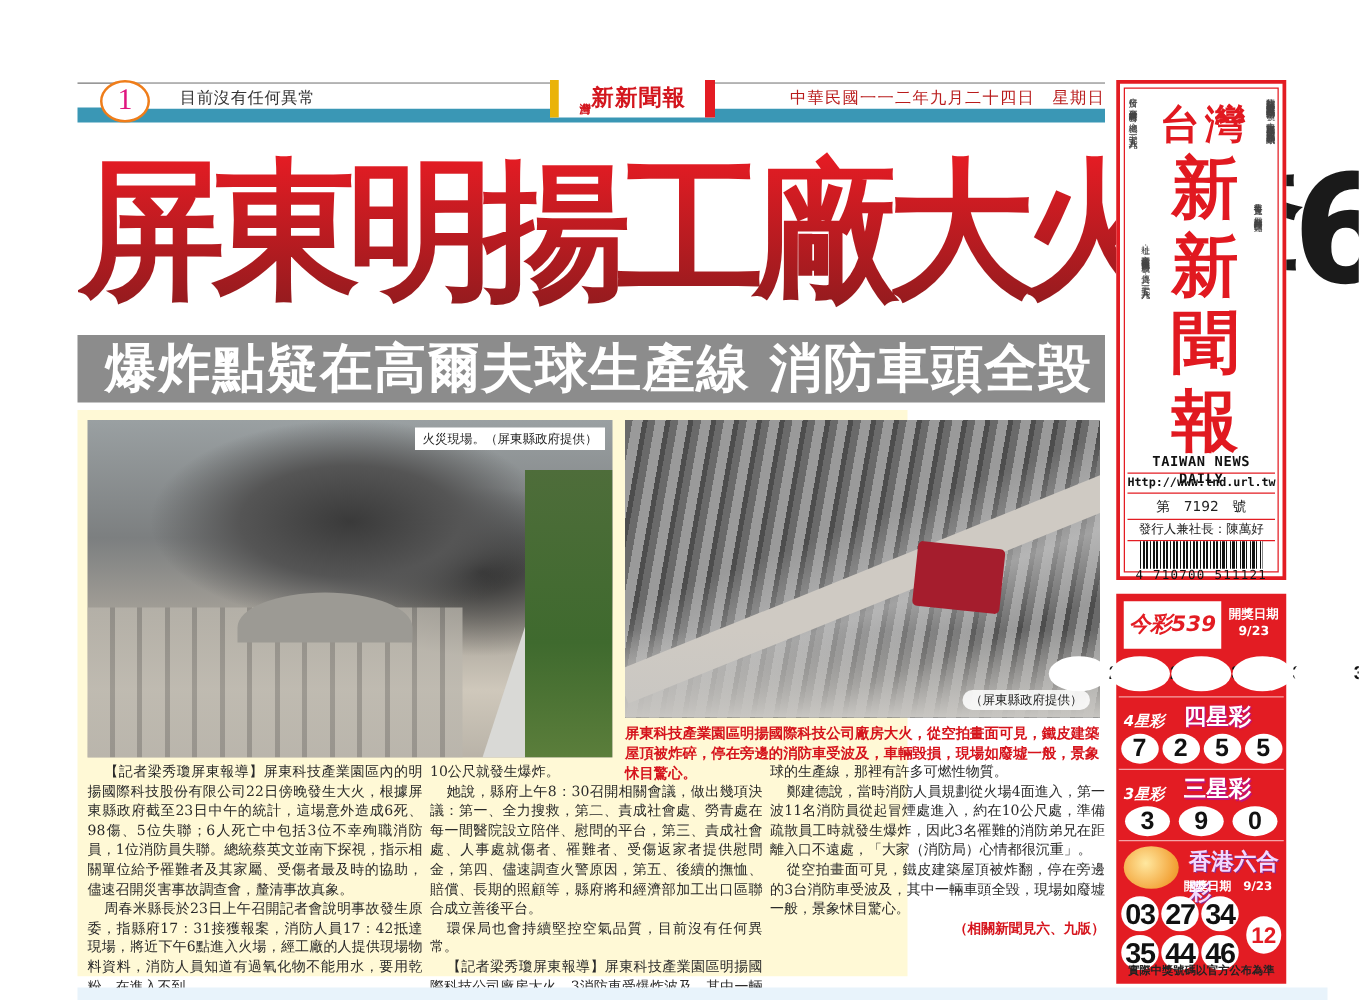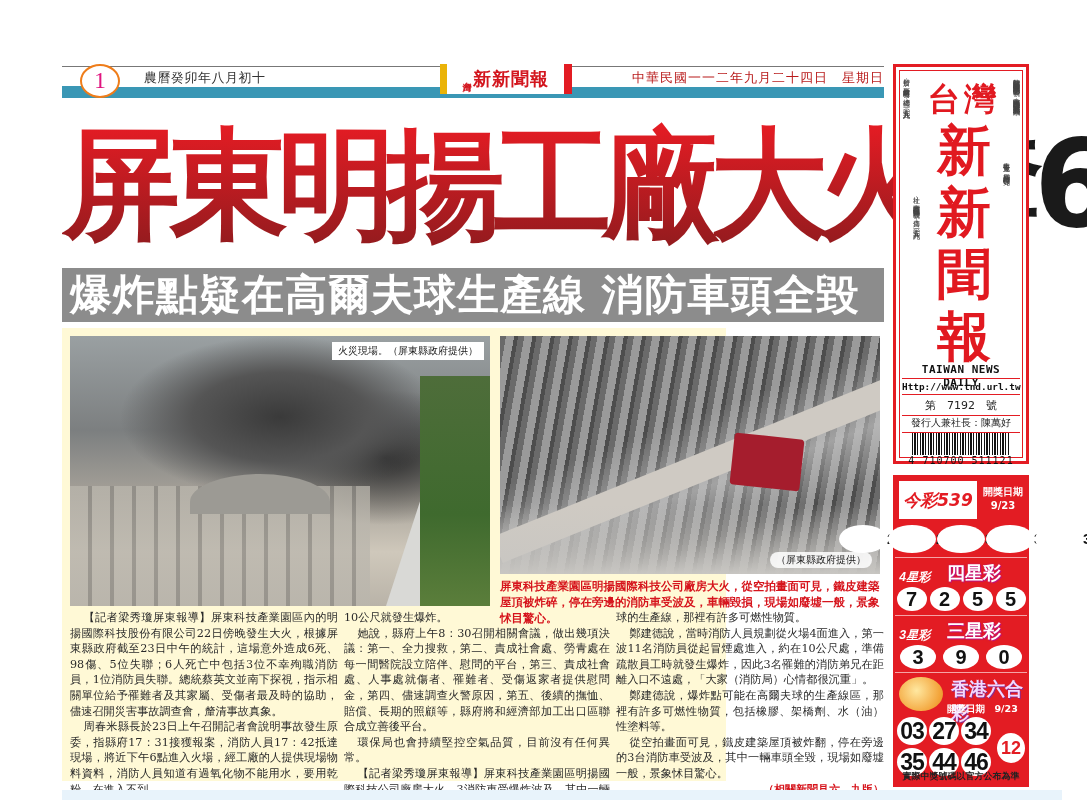--- a/index.html
+++ b/index.html
@@ -36,21 +36,21 @@
   .headline .red {
     background: linear-gradient(#ec1c24, #8e1b1e);
     -webkit-background-clip: text; background-clip: text; color: transparent;
   }
   .headline .black { color: #1a1a1a; }
   .headline .gap { display: inline-block; width: 22px; }
 
   .subhead {
     position: absolute; left: 62px; top: 268px; width: 822px; height: 54px;
     background: #8c8c8c; color: #fff; font-weight: bold;
-    font-size: 42px; line-height: 54px; padding-left: 8px; letter-spacing: 1px; white-space: nowrap;
+    font-size: 42px; line-height: 54px; padding-left: 22px; letter-spacing: 1px; white-space: nowrap;
   }
 
   
   .story {
     position: absolute; left: 62px; top: 328px; width: 664px; height: 453px;
     background: #fff9d6;
   }
   .photo1 {
     position: absolute; left: 8px; top: 8px; width: 420px; height: 270px;
     background:
@@ -130,37 +130,37 @@
   .lot-sec { position: absolute; left: 0; width: 136px; }
   .lot-sep { position: absolute; left: 2px; right: 2px; height: 1px; background: #f5a3a6; }
   .logo539 { position: absolute; left: 6px; top: 6px; width: 78px; height: 38px; background: #fff; color: #e31c23; font-weight: bold; font-size: 17px; line-height: 38px; text-align: center; font-style: italic; }
   .draw-label { position: absolute; left: 88px; top: 10px; color: #fff; font-size: 10px; font-weight: bold; text-align: center; width: 44px; line-height: 14px; }
   .balls { position: absolute; left: 0; width: 136px; display: flex; justify-content: center; gap: 1px; }
   .ball { background: #fff; color: #111; border-radius: 50%; font-weight: bold; text-align: center; font-family: "Liberation Sans", sans-serif; }
   .b5 .ball { width: 26px; height: 28px; font-size: 15px; line-height: 28px; letter-spacing: -1px; padding-left: 48px; }
   .b4 .ball { width: 30px; height: 24px; font-size: 20px; line-height: 24px; margin: 0 1px; }
   .b3 .ball { width: 36px; height: 24px; font-size: 20px; line-height: 24px; margin: 0 3px; }
   .game-title { position: absolute; left: 54px; color: #fff; font-weight: bold; font-size: 18px; text-shadow: 0 0 2px #c0137c, 1px 1px 0 #c0137c; }
-  .game-icon { position: absolute; left: 6px; font-size: 12px; font-weight: bold; color: #fff; font-style: italic; font-family: Liberation Mono, monospace; }
+  .game-icon { position: absolute; left: 6px; font-size: 12px; font-weight: bold; color: #fff; font-style: italic; }
   .hk-logo { position: absolute; left: 6px; top: 4px; width: 44px; height: 34px; border-radius: 50%; background: radial-gradient(circle at 40% 40%, #ffe8a0, #f3a43a 70%, #e08a20); }
   .hk-title { position: absolute; left: 58px; top: 4px; color: #f2d9ff; font-size: 18px; font-weight: bold; text-shadow: 1px 1px 0 #8b2a8d; }
   .hk-draw { position: absolute; left: 54px; top: 30px; color: #fff; font-size: 9.5px; font-weight: bold; }
   .hk-grid { position: absolute; left: 4px; top: 44px; width: 96px; display: grid; grid-template-columns: repeat(3, 30px); gap: 3px 2px; }
   .hk-grid .ball { width: 30px; height: 28px; font-size: 23px; line-height: 28px; letter-spacing: -1px; }
   .hk-special { position: absolute; left: 104px; top: 60px; width: 28px; height: 30px; font-size: 18px; line-height: 30px; color: #e31c23 !important; }
   .lot-note { position: absolute; left: 0; width: 136px; bottom: 4px; color: #222; font-size: 9px; font-weight: bold; text-align: center; }
 </style>
 </head>
 <body>
 
 <div class="top-rule"></div>
 <div class="teal-band"></div>
 <div class="header-white"></div>
 <div class="page-badge">1</div>
-<div class="lunar-date">農曆癸卯年八月初十</div>
+<div class="lunar-date">目前沒有任何異常</div>
 <div class="mast-mini"><span class="small">台灣</span><span>新新聞報</span></div>
 <div class="greg-date">中華民國一一二年九月二十四日　星期日</div>
 
 <div class="headline">
   <span class="red">屏東明揚工廠大火</span><span class="black">奪6命</span><span class="gap"></span>
 </div>
 <div class="subhead">爆炸點疑在高爾夫球生產線  消防車頭全毀</div>
 
 <div class="story">
   <div class="photo1">
@@ -185,21 +185,20 @@
   </div>
   <div class="col col2">
     <p style="text-indent:0">10公尺就發生爆炸。</p>
     <p>她說，縣府上午8：30召開相關會議，做出幾項決議：第一、全力搜救，第二、責成社會處、勞青處在每一間醫院設立陪伴、慰問的平台，第三、責成社會處、人事處就傷者、罹難者、受傷返家者提供慰問金，第四、儘速調查火警原因，第五、後續的撫恤、賠償、長期的照顧等，縣府將和經濟部加工出口區聯合成立善後平台。</p>
     <p>環保局也會持續堅控空氣品質，目前沒有任何異常。</p>
     <p>【記者梁秀瓊屏東報導】屏東科技產業園區明揚國際科技公司廠房大火，3消防車受爆炸波及，其中一輛車頭全毀。屏東縣消防局秘書鄭建德指出，爆炸點可能是高爾夫</p>
   </div>
   <div class="col col3">
     <p style="text-indent:0">球的生產線，那裡有許多可燃性物質。</p>
     <p>鄭建德說，當時消防人員規劃從火場4面進入，第一波11名消防員從起冒煙處進入，約在10公尺處，準備疏散員工時就發生爆炸，因此3名罹難的消防弟兄在距離入口不遠處，「大家（消防局）心情都很沉重」。</p>
-    <p>鄭建德說，爆炸點可能在高爾夫球的生產線區，那裡有許多可燃性物質，包括橡膠、架橋劑、水（油）性塗料等。</p>
     <p>從空拍畫面可見，鐵皮建築屋頂被炸翻，停在旁邊的3台消防車受波及，其中一輛車頭全毀，現場如廢墟一般，景象怵目驚心。</p>
     <span class="related">（相關新聞見六、九版）</span>
   </div>
 </div>
 <div class="bottom-band"></div>
 
 <div class="masthead">
   <div class="inner">
     <div class="mast-side l1">發行所：臺新傳媒有限公司　總機：（〇七）五一六五八九</div>
     <div class="mast-side l2">社址：高雄市前金區自強一路一四五號　傳真：（〇七）五一六二八九</div>

